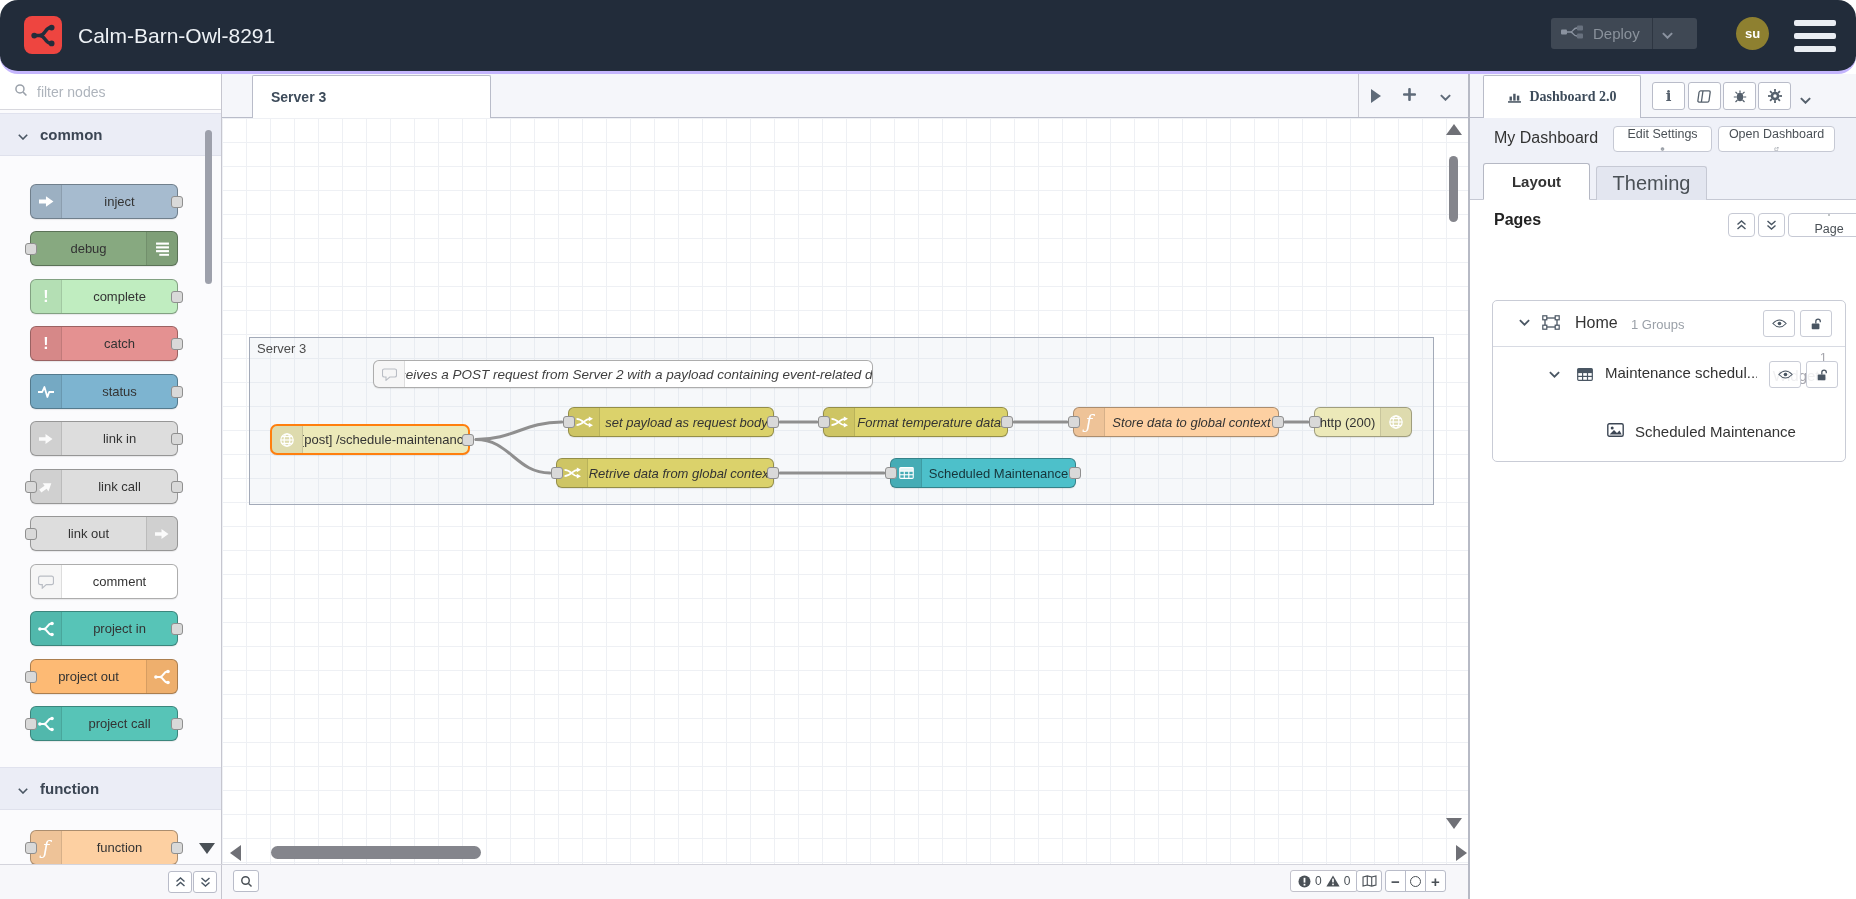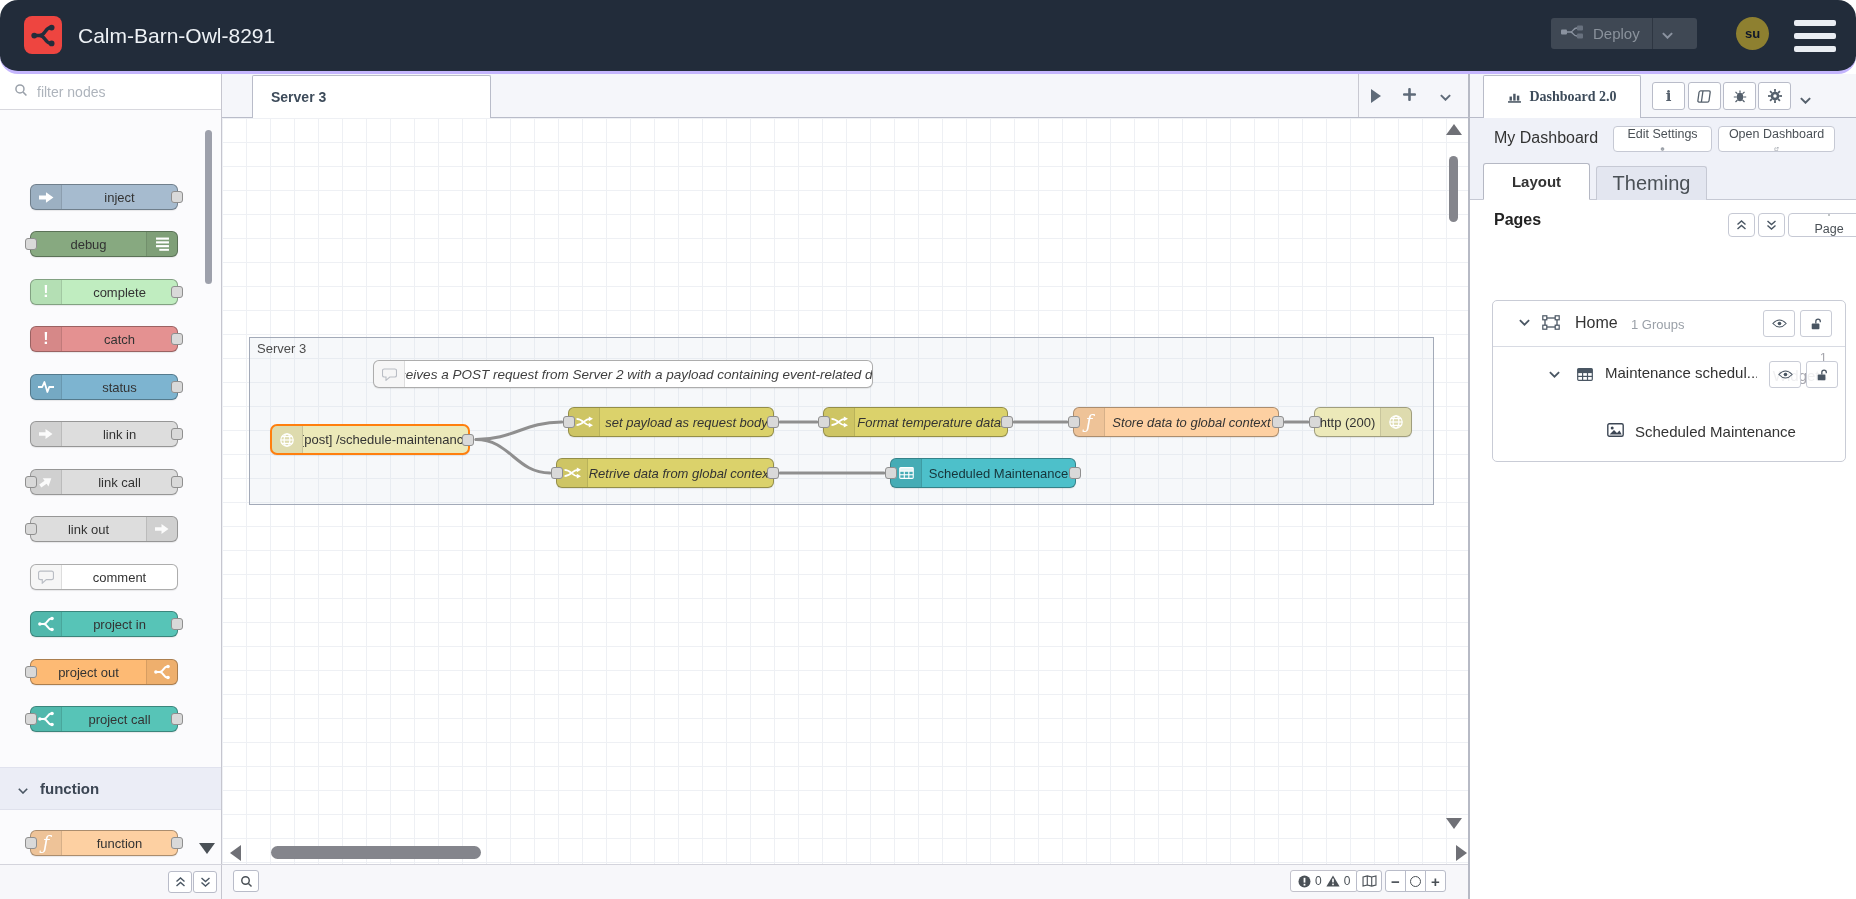--- a/index.html
+++ b/index.html
@@ -5,39 +5,39 @@
   html,body{margin:0;padding:0;background:#dfe3e8;font-family:"Liberation Sans",sans-serif;}
   #app{position:relative;width:1856px;height:899px;background:#fff;overflow:hidden;font-family:"Liberation Sans",sans-serif;}
   
   .hdr{position:absolute;left:0;top:0;width:1856px;height:71px;background:#222c3a;border-bottom:3px solid #c4b5fd;border-radius:18px;}
   .logo{position:absolute;left:24px;top:16px;width:38px;height:38px;border-radius:8px;background:#ee4540;display:flex;align-items:center;justify-content:center;}
   .app-title{position:absolute;left:78px;top:0;height:71px;display:flex;align-items:center;font-size:21px;color:#edf1f5;}
   .deploy{position:absolute;left:1551px;top:18px;width:146px;height:31px;background:#3f4854;border-radius:3px;display:flex;align-items:center;padding:0 0 0 10px;box-sizing:border-box;}
   .deploy .dlabel{color:#8a929c;font-size:15px;margin:0 10px;}
   .deploy .dsplit{width:1px;height:31px;background:#2e3642;margin-left:2px;}
   .deploy .dchev{padding:0 9px;}
-  .avatar{position:absolute;left:1736px;top:17px;width:33px;height:33px;border-radius:50%;background:#8e8030;color:#0f172a;font-size:13px;font-weight:bold;display:flex;align-items:center;justify-content:center;}
+  .avatar{position:absolute;left:1736px;top:17px;width:33px;height:33px;border-radius:50%;background:#8e8030;color:#ffffff;font-size:13px;font-weight:bold;display:flex;align-items:center;justify-content:center;}
   .burger{position:absolute;left:1794px;top:20px;width:42px;height:32px;display:flex;flex-direction:column;justify-content:space-between;cursor:pointer;}
   .burger i{display:block;height:6px;border-radius:2px;background:#e9edf2;}
   
   .palette{position:absolute;left:0;top:74px;width:221px;height:790px;background:#fbfbfd;border-right:1px solid #c6c6cf;}
   .psearch{position:absolute;left:0;top:0;width:221px;height:36px;background:#fff;border-bottom:1px solid #d8d8de;display:flex;align-items:center;padding:0 0 0 14px;box-sizing:border-box;}
   .psearch input{border:0;outline:0;background:transparent;font-size:14px;color:#444;margin-left:7px;width:160px;font-family:"Liberation Sans",sans-serif;}
   .psearch input::placeholder{color:#aeb4bc;}
   .pcat{position:absolute;left:0;width:221px;height:41px;background:#ebedf6;border-top:1px solid #e0e2ee;border-bottom:1px solid #dfe1ec;display:flex;align-items:center;}
   .pcat .cchev{margin:0 0 0 18px;}
   .pcat .clabel{font-size:15px;font-weight:bold;color:#3c4654;margin-left:12px;}
   .nr-node{position:absolute;box-sizing:border-box;border-radius:6px;border:1px solid rgba(0,0,0,.32);display:flex;align-items:stretch;font-size:13px;color:#333;box-shadow:0 1px 1px rgba(0,0,0,.08);}
   .nr-node .ic{flex:0 0 30px;width:30px;display:flex;align-items:center;justify-content:center;background:rgba(0,0,0,.06);}
   .nr-node .ic.l{border-right:1px solid rgba(0,0,0,.1);border-radius:5px 0 0 5px;}
   .nr-node .ic.r{border-left:1px solid rgba(0,0,0,.1);border-radius:0 5px 5px 0;}
   .nr-node .lb{flex:1;display:flex;align-items:center;justify-content:center;padding:0 6px;white-space:nowrap;overflow:hidden;}
   .port{position:absolute;width:10px;height:10px;background:#d9d9d9;border:1px solid #8f8f8f;border-radius:3px;top:50%;margin-top:-6px;box-sizing:content-box;}
   .port.pi{left:-6px;}.port.po{right:-6px;}
-  .pnode{left:30px;width:148px;height:26px;}
+  .pnode{left:30px;width:148px;height:35px;}
   .fx{font-family:"DejaVu Serif",serif;font-style:italic;font-size:18px;color:#fff;line-height:1;}
   .excl{font-weight:bold;font-size:16px;color:#fff;line-height:1;}
   .pthumb{position:absolute;left:205px;top:56px;width:7px;height:154px;border-radius:4px;background:#9da0ab;}
   .pdown{position:absolute;left:199px;top:769px;width:0;height:0;border-left:8px solid transparent;border-right:8px solid transparent;border-top:11px solid #4a5056;}
   
   .tabbar{position:absolute;left:222px;top:74px;width:1246px;height:44px;background:#f5f6fa;border-bottom:1px solid #b9bcc9;box-sizing:border-box;}
   .wtab{position:absolute;left:30px;top:1px;width:239px;height:43px;background:#fff;border:1px solid #b9bcc9;border-bottom:none;border-radius:2px 2px 0 0;display:flex;align-items:center;box-sizing:border-box;}
   .wtab span{margin-left:18px;font-size:14px;font-weight:bold;color:#3d4b5a;}
   .tb-sep{position:absolute;left:1136px;top:0;width:1px;height:43px;background:#c9c9d2;}
   .tb-btn{position:absolute;top:13px;display:flex;align-items:center;justify-content:center;width:22px;height:18px;cursor:pointer;}
@@ -139,20 +139,26 @@
     <div class="psearch">
       <span>
         <svg viewBox="0 0 16 16" width="14" height="14">
             <circle cx="6.8" cy="6.8" r="4.6" fill="none" stroke="#9aa1aa" stroke-width="1.7"></circle>
             <line x1="10.4" y1="10.4" x2="14.2" y2="14.2" stroke="#9aa1aa" stroke-width="1.7"></line>
           </svg>
       </span>
       <input value="" placeholder="filter nodes" style="">
     </div>
 
+    <div class="pcat" style="top:39px">
+      <span class="cchev"><svg viewBox="0 0 10 6" width="10" height="6">
+            <path d="M0.8 0.8 L5 5 L9.2 0.8" fill="none" stroke="#4a5663" stroke-width="1.6"></path>
+          </svg></span>
+      <span class="clabel">common</span>
+    </div>
 
     <div class="nr-node pnode" style="top:110px;background:#a6bbcf">
       <span class="ic l">
           <svg viewBox="0 0 14 12" width="15" height="13">
             <path d="M0 4.2 H6.5 V1 L13.5 6 L6.5 11 V7.8 H0 Z" fill="#fff"></path>
           </svg>
         </span>
       <span class="lb">inject</span>
       <span class="port po"></span>
     </div>

